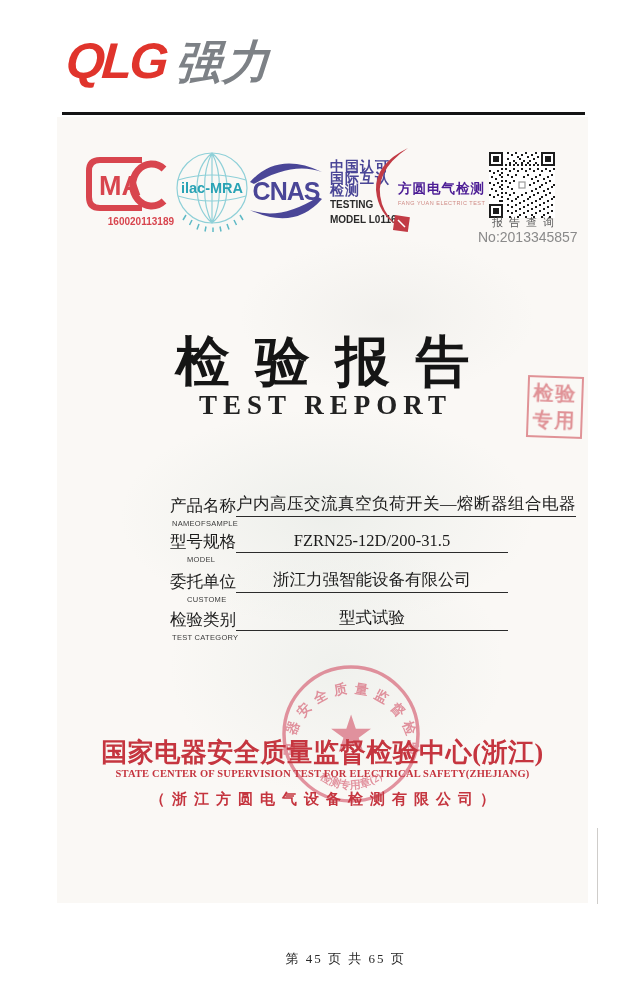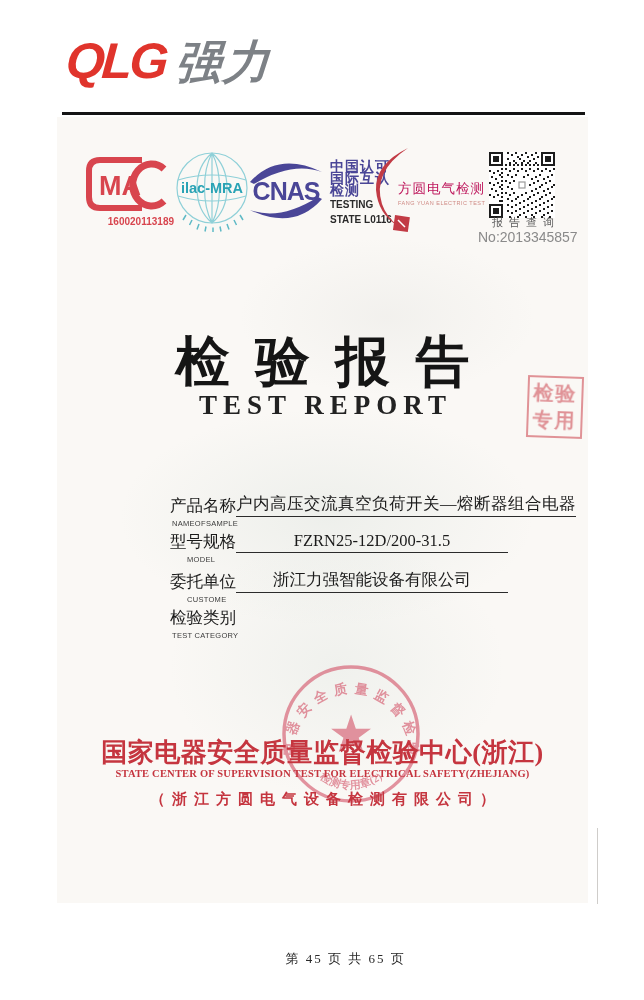--- a/index.html
+++ b/index.html
@@ -33,21 +33,21 @@
   .cma-number { position:absolute; left:80px; top:216px; width:94px; text-align:right;
                 font-family:"Liberation Sans",sans-serif; font-weight:700; font-size:10px; color:#d8454e; }
   .ilac { position:absolute; left:174px; top:150px; width:76px; height:82px; }
   .cnas { position:absolute; left:246px; top:157px; width:80px; height:68px; }
   .cnas-text { position:absolute; left:330px; top:160px; width:70px;
                font-family:"Liberation Sans",sans-serif; }
   .cnas-cn { font-size:14px; line-height:12px; color:#4a4697; font-weight:700; letter-spacing:1px; }
   .cnas-en { font-size:10px; line-height:12px; color:#2a2a2a; font-weight:700; margin-top:3px; }
   .fy { position:absolute; left:368px; top:146px; width:62px; height:96px; }
   .fy-text { position:absolute; left:398px; top:180px; width:110px; }
-  .fy-cn { font-size:13.5px; font-weight:400; color:#be185d; letter-spacing:1px; }
+  .fy-cn { font-size:13.5px; font-weight:700; color:#4c1d95; letter-spacing:1px; }
   .fy-en { font-size:5.5px; color:#cf8a84; letter-spacing:0.5px; margin-top:2px;
            font-family:"Liberation Sans",sans-serif; }
   .qr { position:absolute; left:489px; top:152px; width:66px; height:66px; }
   .qr-caption { position:absolute; left:480px; top:215px; width:86px; text-align:center;
                 font-size:11px; color:#5a5a5a; letter-spacing:6px; text-indent:6px; }
   .qr-number { position:absolute; left:478px; top:229px; width:90px; text-align:center;
                font-family:"Liberation Sans",sans-serif; font-size:14px; color:#8a8a8a; }
 
   
   .title-cn { position:absolute; left:57px; top:326px; width:531px; text-align:center;
@@ -129,21 +129,21 @@
   <svg class="cnas" viewBox="0 0 80 68">
     <path d="M4 25 Q32 -6 76 15 Q46 4 8 27 Z" fill="#4a4697"></path>
     <path d="M76 42 Q48 74 4 53 Q34 64 72 40 Z" fill="#4a4697"></path>
     <text x="40" y="43" text-anchor="middle" font-family="Liberation Sans,sans-serif" font-size="25" font-weight="bold" fill="#4a4697" letter-spacing="-1">CNAS</text>
   </svg>
   <div class="cnas-text">
     <div class="cnas-cn">中国认可</div>
     <div class="cnas-cn">国际互认</div>
     <div class="cnas-cn">检测</div>
     <div class="cnas-en">TESTING</div>
-    <div class="cnas-en">STATE L0116</div>
+    <div class="cnas-en">MODEL L0116</div>
   </div>
 
   <svg class="fy" viewBox="0 0 62 96">
     <path d="M40 2 Q4 26 14 58 Q18 70 30 80 Q10 68 8 44 Q7 18 40 2 Z" fill="#c23b45"></path>
     <rect x="26" y="70" width="15" height="15" fill="#c23b45" transform="rotate(8 33 77)"></rect>
     <path d="M30 74 l7 7" stroke="#ffffff" stroke-width="1.5"></path>
   </svg>
   <div class="fy-text">
     <div class="fy-cn">方圆电气检测</div>
     <div class="fy-en">FANG YUAN ELECTRIC TEST</div>
@@ -211,20 +211,21 @@
   <div class="form-row r3">
     <div class="row-main">
       <span class="row-label">委托单位</span>
       <span class="row-value">浙江力强智能设备有限公司</span>
     </div>
     <div class="row-sub">CUSTOME</div>
   </div>
   <div class="form-row r4">
     <div class="row-main">
       <span class="row-label">检验类别</span>
+      <span class="row-value">型式试验</span>
     </div>
     <div class="row-sub">TEST CATEGORY</div>
   </div>
 
   <svg class="round-stamp" viewBox="0 0 142 142">
     <defs>
       <path id="arcTop" d="M 13,88 A 58,58 0 1 1 129,88" fill="none"></path>
       <path id="arcBottom" d="M 25,98 A 52,52 0 0 0 117,98" fill="none"></path>
     </defs>
     <circle cx="71" cy="71" r="67" fill="none" stroke="#d4556a" stroke-width="3.5"></circle>

